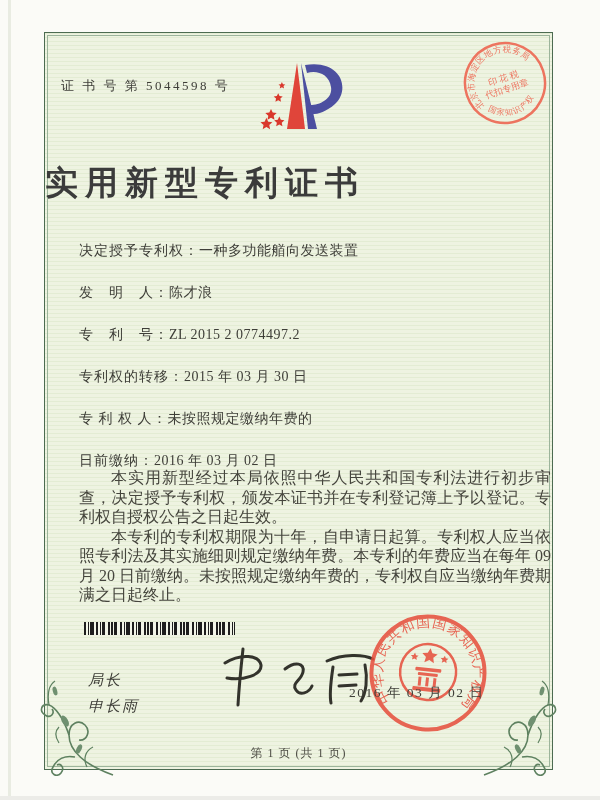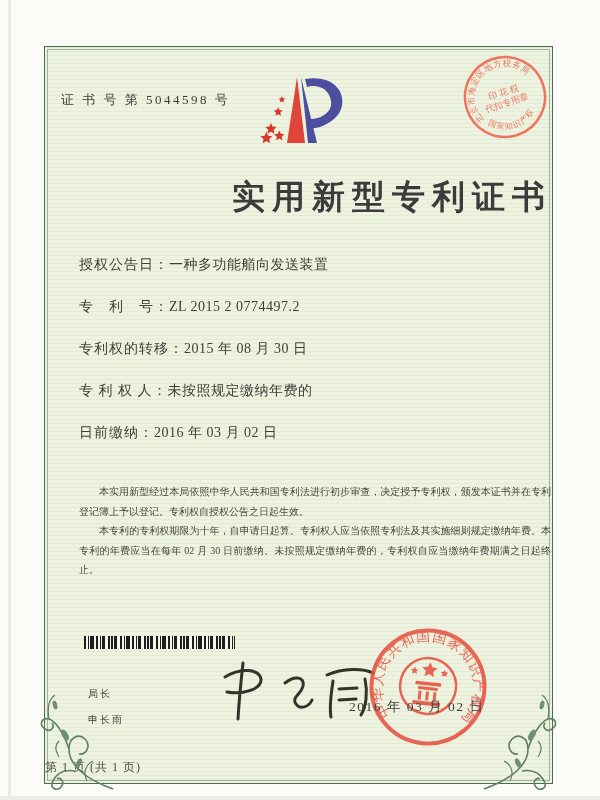--- a/index.html
+++ b/index.html
@@ -8,78 +8,78 @@
     position:relative;
     background:#fbfbf7;
     font-family:"Liberation Serif","DejaVu Serif",serif;
     overflow:hidden;
   }
   
   .scan-edge-left { position:absolute; left:8px; top:0; width:3px; height:800px; background:#e9ece2; }
   .scan-edge-bottom { position:absolute; left:0; bottom:0; width:600px; height:4px; background:#ecece8; }
 
   .cert {
-    position:absolute; left:44px; top:46px; width:509px; height:738px;
+    position:absolute; left:44px; top:32px; width:509px; height:738px;
     border:1.5px solid #4c6b51;
     background:
       repeating-linear-gradient(0deg, #eef3e1 0px, #eef3e1 3px, #e3ecd3 3px, #e3ecd3 4px);
   }
   .cert::before {
     content:""; position:absolute; inset:2px;
     border:1px solid #9cb49b; pointer-events:none;
   }
 
   .cert-number {
     position:absolute; left:16px; top:44px;
     font-size:13px; color:#3e3e38; letter-spacing:2.5px;
   }
 
   .logo { position:absolute; left:208px; top:26px; width:96px; height:76px; }
 
   .title {
     position:absolute; left:0; top:128px; width:100%;
-    text-align:right; font-size:33px; font-weight:600;
+    text-align:left; font-size:33px; font-weight:600;
     color:#3b3b3b; letter-spacing:7px;
   }
 
   .fields { position:absolute; left:34px; top:208px; right:28px; }
   .field { height:20px; margin-bottom:22px; font-size:14px; color:#3e3e38; line-height:20px; }
   .field .lbl { letter-spacing:1px; }
   .field .val { letter-spacing:0.5px; }
 
   .body-text {
     position:absolute; left:34px; top:435px; width:472px;
-    font-size:10px; line-height:19.5px; color:#45453d;
+    font-size:16px; line-height:19.5px; color:#45453d;
     text-align:justify;
   }
   .body-text p { text-indent:2em; margin:0; }
 
   .barcode {
     position:absolute; left:39px; top:589px; width:151px; height:13px;
     background-color:#f2f5e8;
     background-image:
       repeating-linear-gradient(90deg,#1e1e1e 0 2px,transparent 2px 6px),
       repeating-linear-gradient(90deg,#1e1e1e 0 1px,transparent 1px 9px),
       repeating-linear-gradient(90deg,#1e1e1e 0 1px,transparent 1px 4px);
   }
 
-  .signer { position:absolute; left:43px; top:634px; font-size:10px; color:#3c3c36; line-height:26px; letter-spacing:2px; }
+  .signer { position:absolute; left:43px; top:634px; font-size:15px; color:#3c3c36; line-height:26px; letter-spacing:2px;font-style:italic; }
   .signature { position:absolute; left:168px; top:608px; width:180px; height:74px; }
 
   .seal { position:absolute; left:320px; top:577px; width:126px; height:126px; opacity:.87; transform:rotate(6deg); }
   .seal-date {
     position:absolute; left:304px; top:651px;
     font-size:13.5px; color:#3f3f39; letter-spacing:1.5px; z-index:5;
   }
 
   .tax-stamp { position:absolute; left:416px; top:6px; width:88px; height:88px; transform:rotate(-18deg); opacity:.95; }
 
   .footer {
     position:absolute; left:0; top:712px; width:100%;
-    font-size:12px; color:#4a4a42; letter-spacing:1px;
+    text-align:center; font-size:12px; color:#4a4a42; letter-spacing:1px;
   }
 
   .flourish { position:absolute; width:92px; height:130px; }
   .flourish-bl { left:-10px; top:614px; }
   .flourish-br { right:-10px; top:614px; transform:scaleX(-1); }
 </style>
 </head>
 <body>
 
 <div class="scan-edge-left"></div>
@@ -101,39 +101,42 @@
       <polygon points="44,4 52,70 34,70" fill="#e0453a"></polygon>
       <polygon points="48,4 64,70 55,70" fill="#4c4fa0"></polygon>
       <path d="M52,6 C88,0 98,30 82,45 C72,54 62,56 57,55 L55,46 C66,47 80,40 78,28 C76,15 64,11 54,14 Z" fill="#4c4fa0"></path>
     </svg>
   </div>
 
   <div class="title">实用新型专利证书</div>
 
   <div class="fields">
     <div class="field">
-      <span class="lbl">授权公告日：</span><span class="val">一种多功能艏向发送装置</span>
+      <span class="lbl">决定授予专利权：</span><span class="val">一种多功能艏向发送装置</span>
+    </div>
+    <div class="field">
+      <span class="lbl">发　明　人：</span><span class="val">陈才浪</span>
     </div>
     <div class="field">
       <span class="lbl">专　利　号：</span><span class="val">ZL 2015 2 0774497.2</span>
     </div>
     <div class="field">
-      <span class="lbl">专利权的转移：</span><span class="val">2015 年 08 月 30 日</span>
+      <span class="lbl">专利权的转移：</span><span class="val">2015 年 03 月 30 日</span>
     </div>
     <div class="field">
       <span class="lbl">专 利 权 人：</span><span class="val">未按照规定缴纳年费的</span>
     </div>
     <div class="field">
       <span class="lbl">日前缴纳：</span><span class="val">2016 年 03 月 02 日</span>
     </div>
   </div>
 
   <div class="body-text">
     <p>本实用新型经过本局依照中华人民共和国专利法进行初步审查，决定授予专利权，颁发本证书并在专利登记簿上予以登记。专利权自授权公告之日起生效。</p>
-    <p>本专利的专利权期限为十年，自申请日起算。专利权人应当依照专利法及其实施细则规定缴纳年费。本专利的年费应当在每年 02 月 30 日前缴纳。未按照规定缴纳年费的，专利权自应当缴纳年费期满之日起终止。</p>
+    <p>本专利的专利权期限为十年，自申请日起算。专利权人应当依照专利法及其实施细则规定缴纳年费。本专利的年费应当在每年 09 月 20 日前缴纳。未按照规定缴纳年费的，专利权自应当缴纳年费期满之日起终止。</p>
   </div>
 
   <div class="barcode"></div>
 
   <div class="signer">
     <div>局长</div>
     <div>申长雨</div>
   </div>
 
   <div class="signature">

